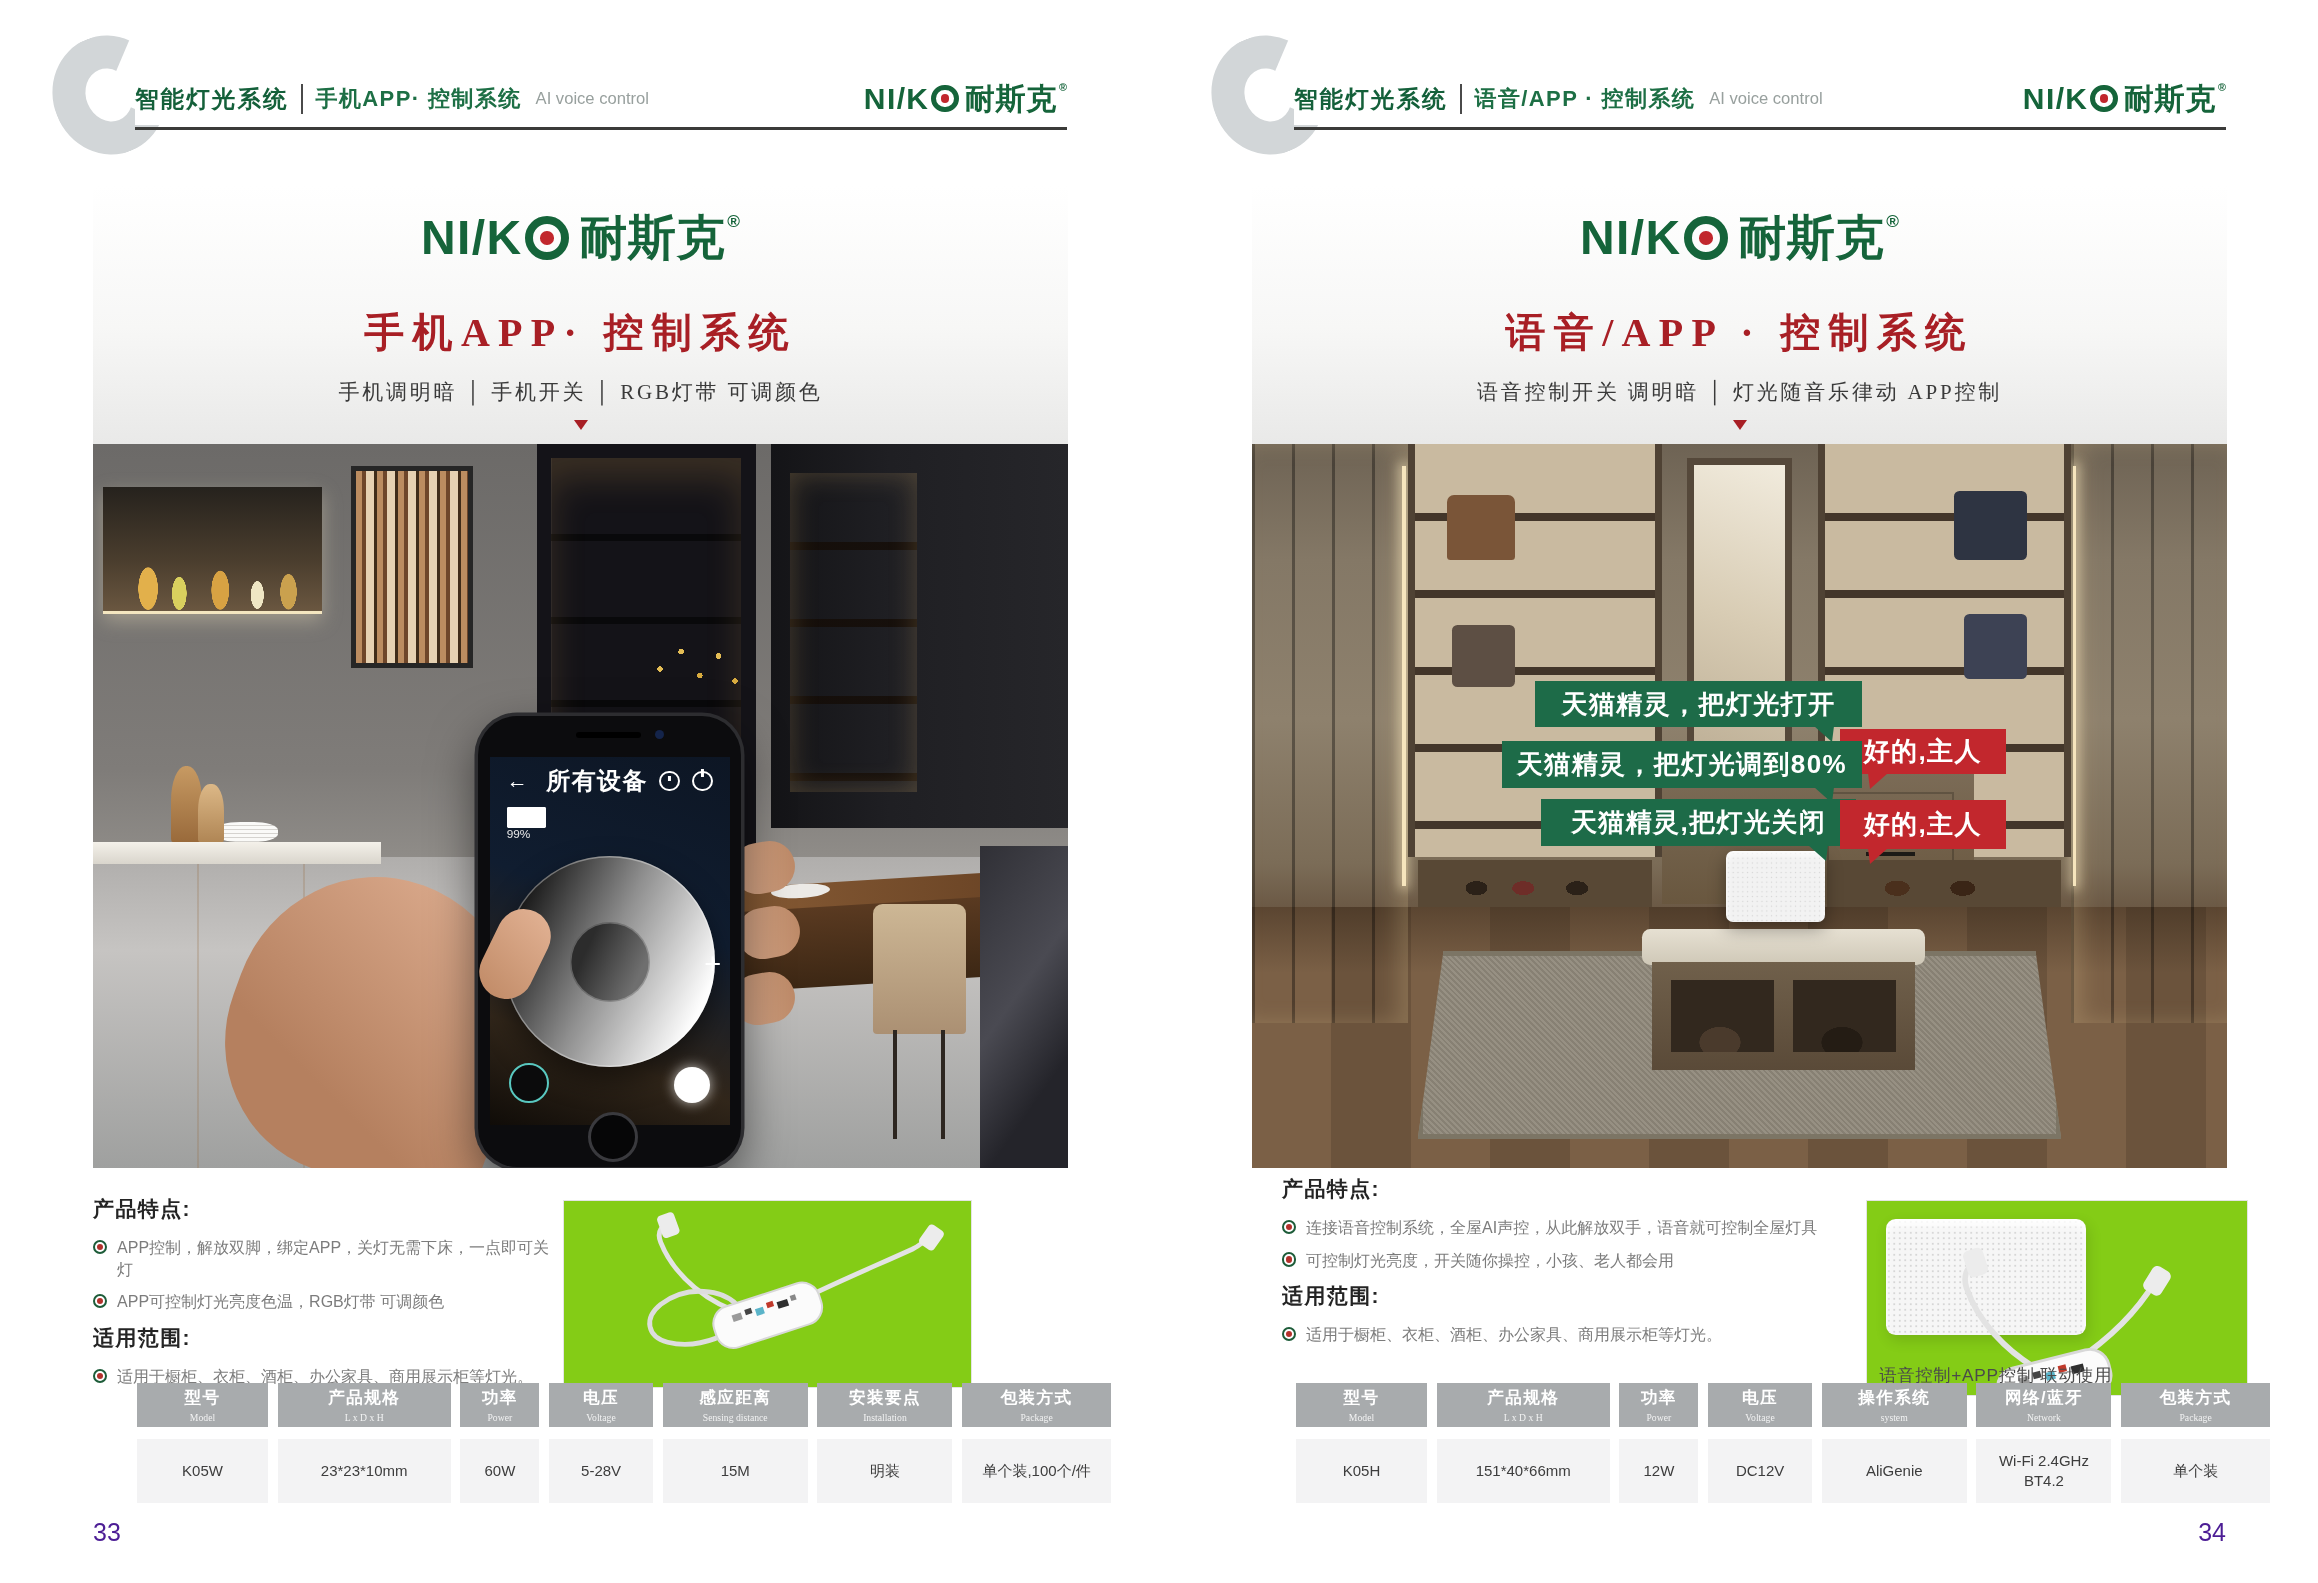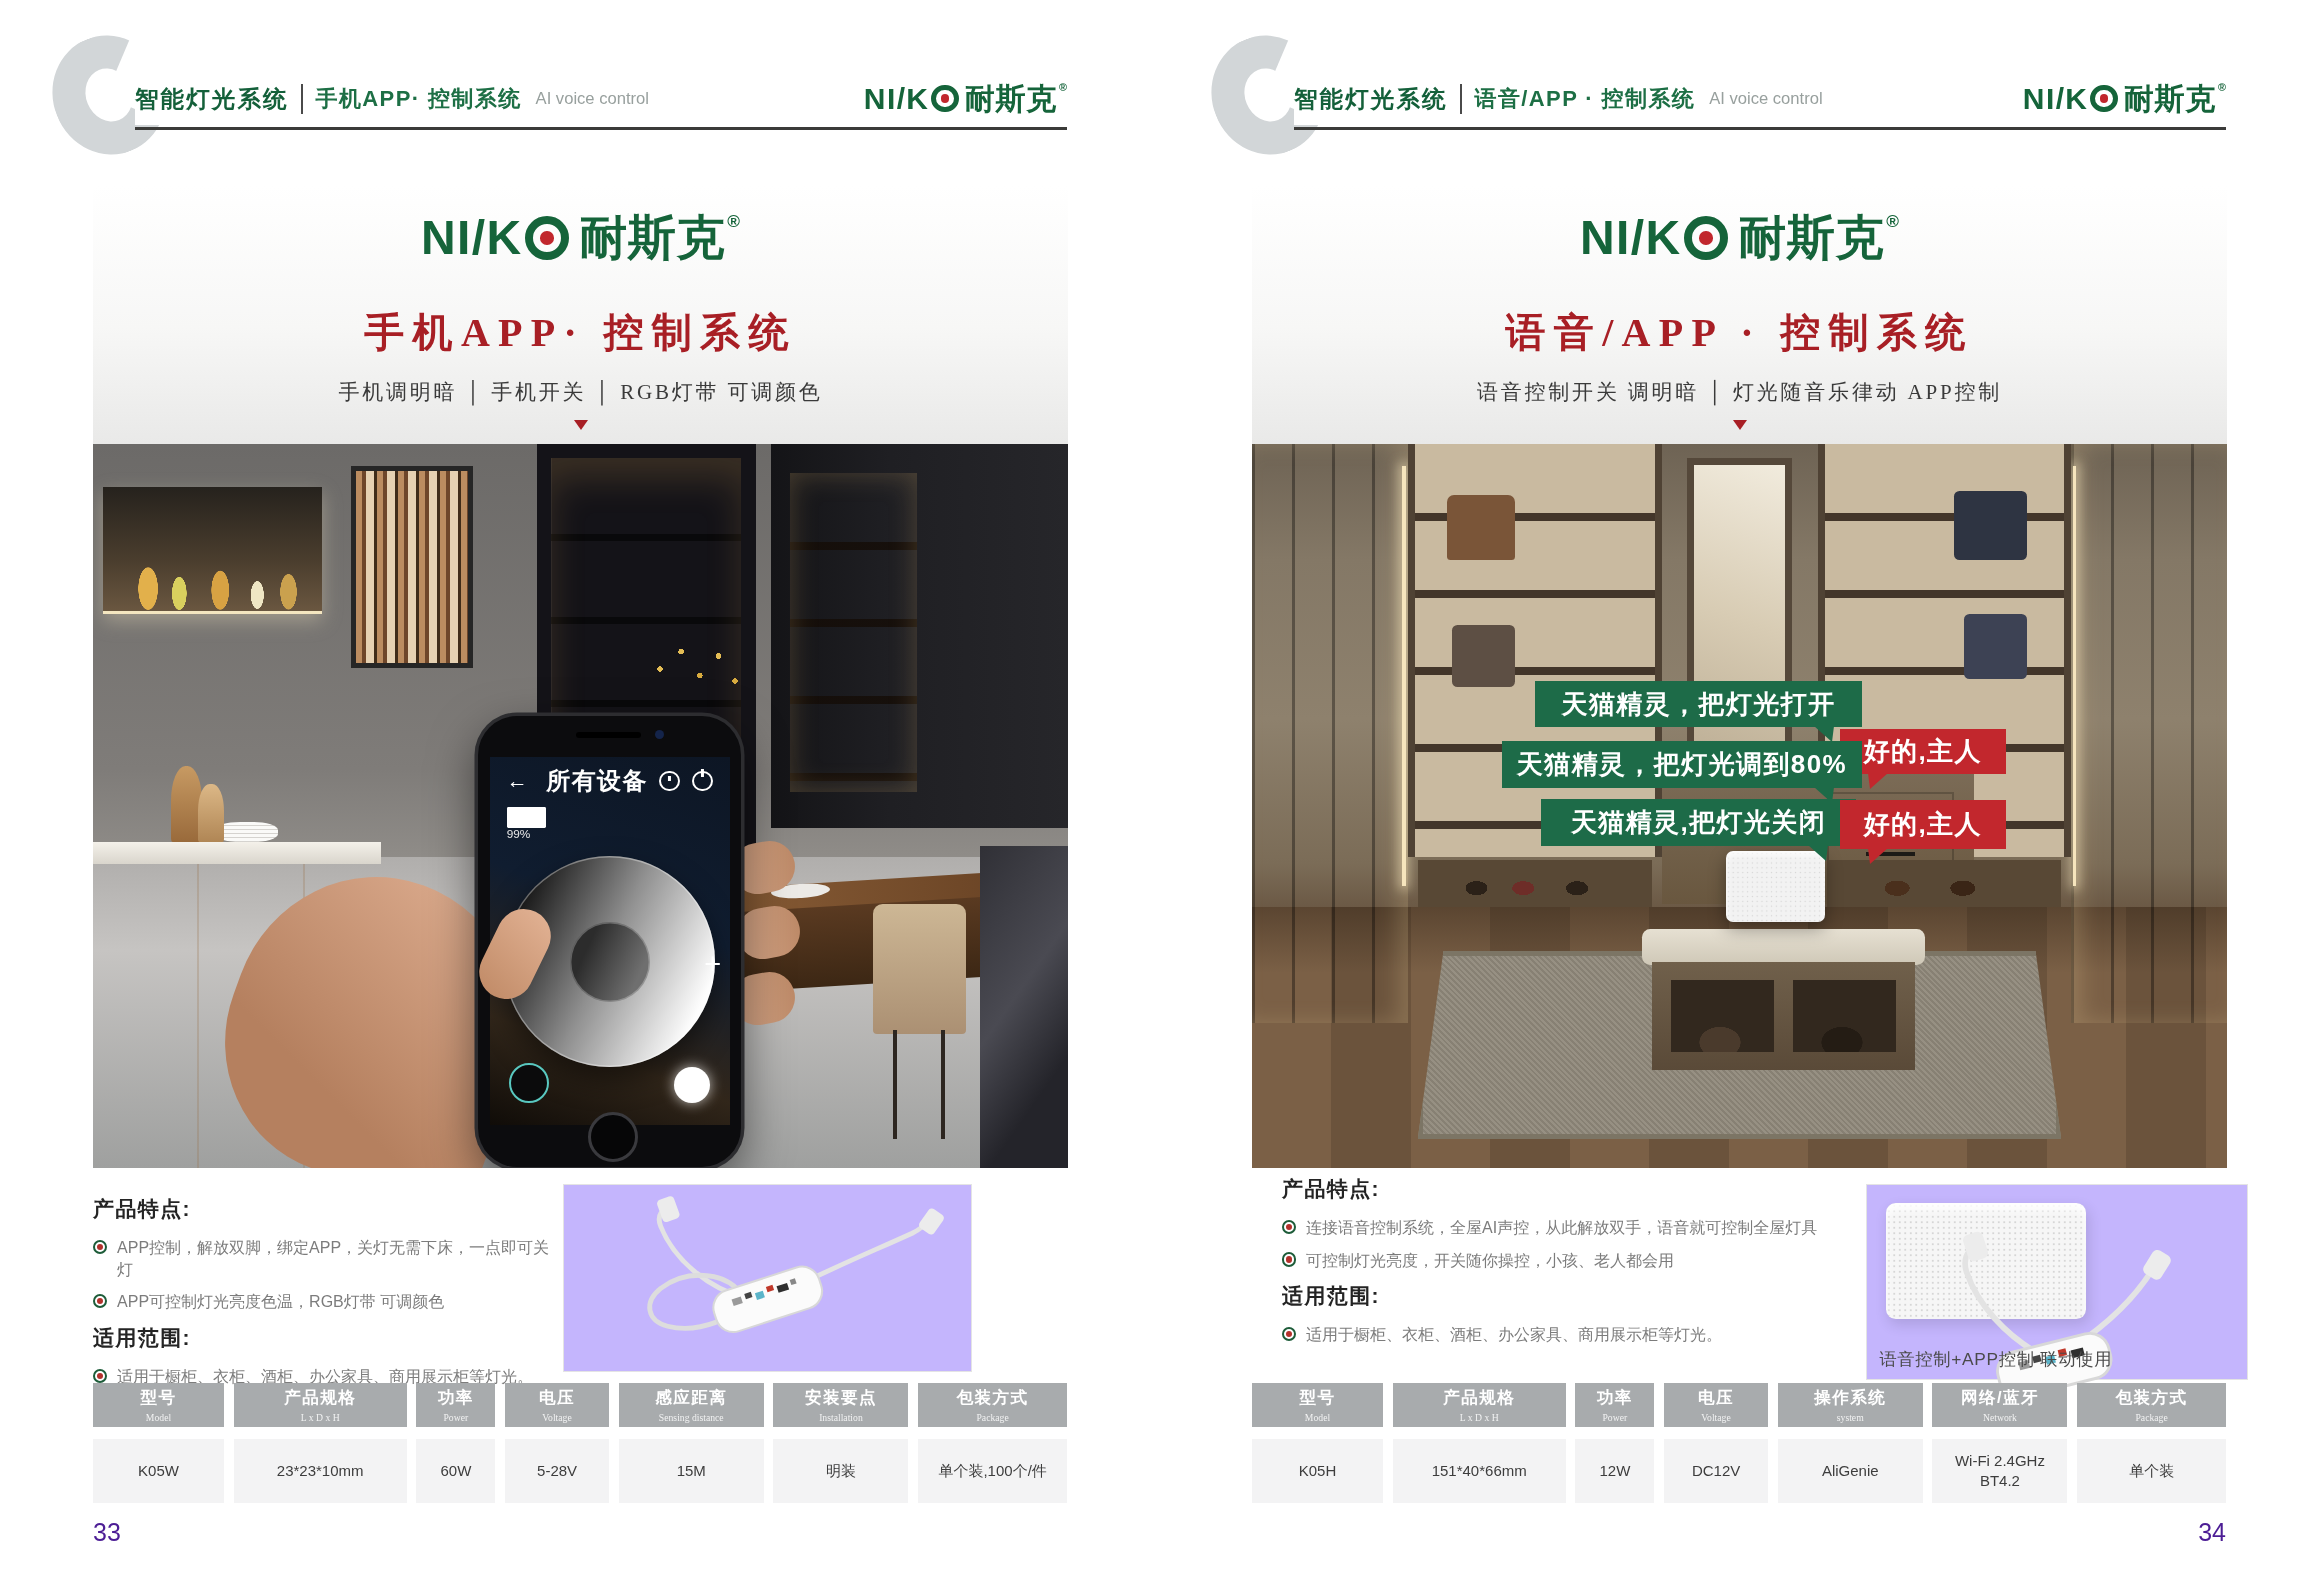--- a/index.html
+++ b/index.html
@@ -206,41 +206,41 @@
   .features{position:absolute;}
   .features-a{left:93px;top:1195px;width:470px;}
   .features-b{left:123px;top:1175px;width:567px;}
   .feat-h{font-size:21px;font-weight:700;color:#242424;letter-spacing:1.4px;margin-bottom:14px;}
   .feat-row{display:flex;align-items:flex-start;gap:9.7px;margin-bottom:11px;font-size:16px;color:#7c7c7c;line-height:1.35;}
   .bullet{flex:0 0 auto;width:10.4px;height:10.4px;border-radius:50%;border:2.8px solid #1d5c39;position:relative;margin-top:2.8px;box-sizing:content-box;}
   .bullet::after{content:"";position:absolute;inset:2.1px;border-radius:50%;background:#b3312c;}
   .scope-h{}
 
   
-  .thumb{position:absolute;border:1.4px solid #e4e4e4;background:#c4b5fd;box-sizing:border-box;}
+  .thumb{position:absolute;border:1.4px solid #e4e4e4;background:#84cc16;box-sizing:border-box;margin-top:16px;}
   .thumb-a{left:563px;top:1184px;width:409px;height:188px;}
   .thumb-b{left:707px;top:1184px;width:382px;height:196px;}
   .thumb svg{display:block;width:100%;height:100%;}
   .tspeaker{position:absolute;left:19.4px;top:18px;width:200px;height:116px;border-radius:9.7px;
     background-color:#f6f6f6;background-image:radial-gradient(rgba(0,0,0,.13) 0.8px,rgba(0,0,0,0) 1.2px);
     background-size:5.5px 5.5px;box-shadow:2.1px 5.5px 14px rgba(0,0,0,.12),inset 0 7px 8.3px rgba(255,255,255,.95);}
   .tctrl{position:absolute;right:5.5px;top:41px;width:152px;height:118px;}
   .thumb-caption{position:absolute;left:12.4px;bottom:8.3px;font-size:17.3px;color:#4a4a4a;letter-spacing:0.7px;}
 
   
   .spec{position:absolute;left:93px;top:1383px;width:975px;}
   .spec-head,.spec-vals{display:flex;gap:9.7px;}
   .spec-cell{display:flex;flex-direction:column;align-items:center;justify-content:center;
     background:#a8abad;color:#fff;height:44px;flex:0 0 auto;}
   .spec-cell .lab{font-size:16.6px;font-weight:700;letter-spacing:1.4px;}
   .spec-cell .sub{font-size:9.7px;color:rgba(255,255,255,.85);margin-top:2.8px;font-family:Liberation Serif, serif;}
   .spec-vals{margin-top:12.4px;}
   .spec-val{display:flex;align-items:center;justify-content:center;text-align:center;background:#f3f3f4;
     height:64px;font-size:15px;color:#3d3d3d;line-height:1.35;padding:0 5.5px;box-sizing:border-box;flex:0 0 auto;}
-  .c1{width:131px;} .c2{width:173px;} .c3{width:79px;} .c4{width:104px;} .c5{width:145px;} .c6{width:135px;} .c7{width:149px;}
+  .c1{width:131px;margin-left:44px;} .c2{width:173px;} .c3{width:79px;} .c4{width:104px;} .c5{width:145px;} .c6{width:135px;} .c7{width:149px;}
   .spec-val.c1,.spec-val.c2,.spec-val.c3,.spec-val.c4,.spec-val.c5,.spec-val.c6,.spec-val.c7{padding:0 4.1px;width:auto;}
   .spec-val.c1{width:131px;} .spec-val.c2{width:173px;} .spec-val.c3{width:79px;} .spec-val.c4{width:104px;}
   .spec-val.c5{width:145px;} .spec-val.c6{width:135px;} .spec-val.c7{width:149px;}
 
   .pageno{position:absolute;top:1518px;font-size:25px;color:#4c1d95;}
   .pageno-a{left:93px;} .pageno-b{right:92px;}
 </style>
 </head>
 <body>
 

